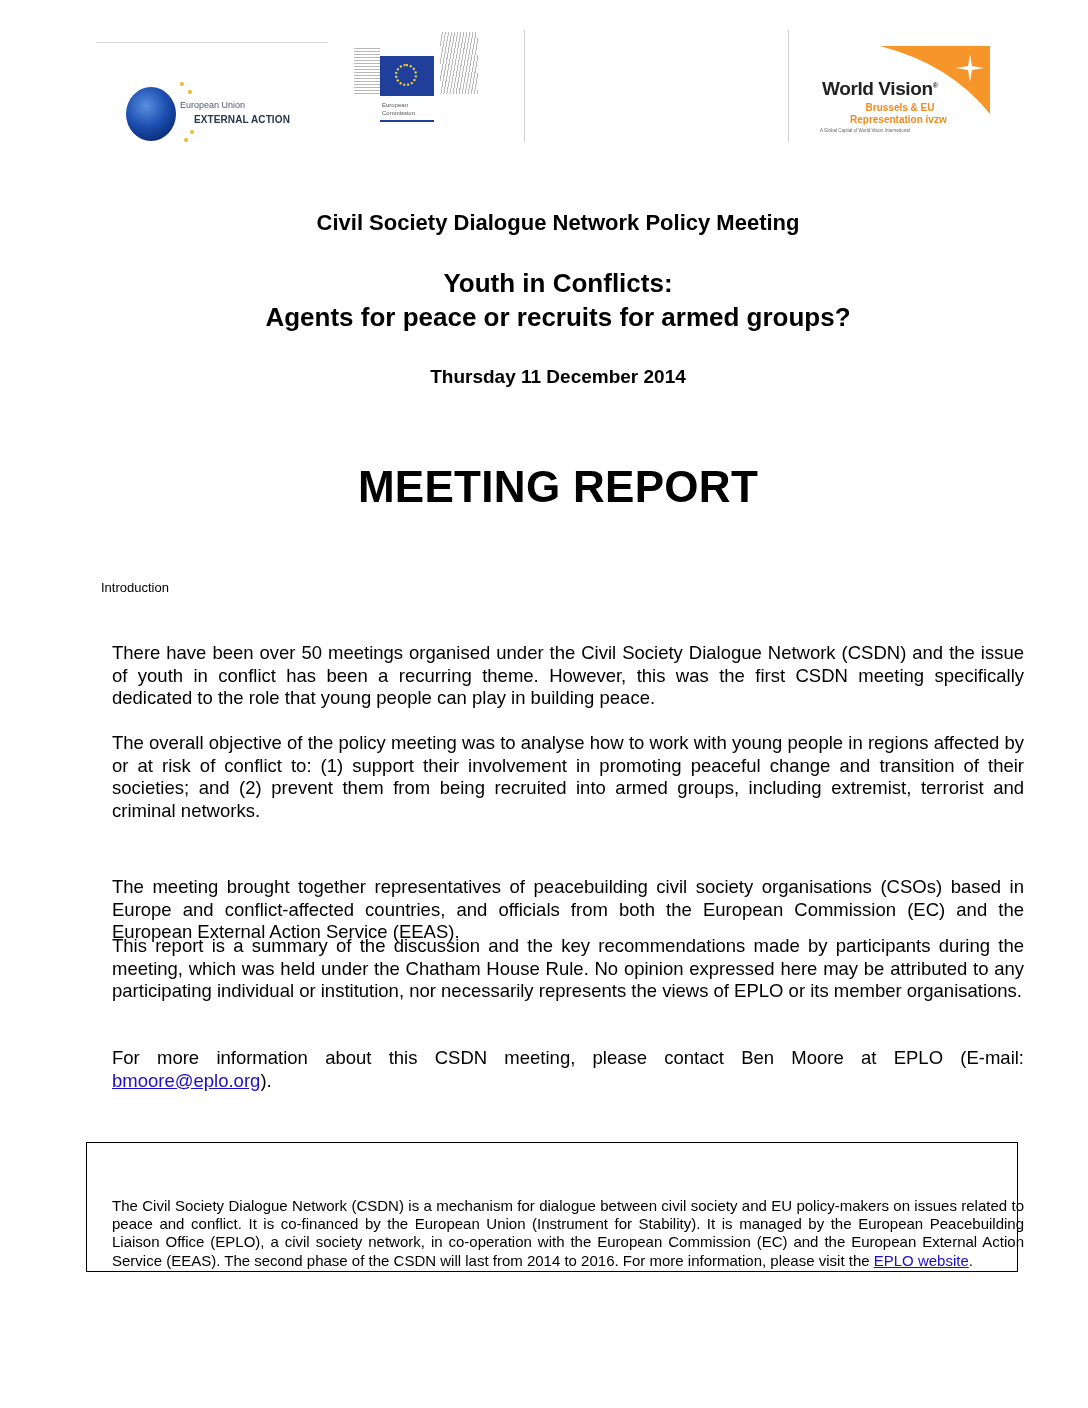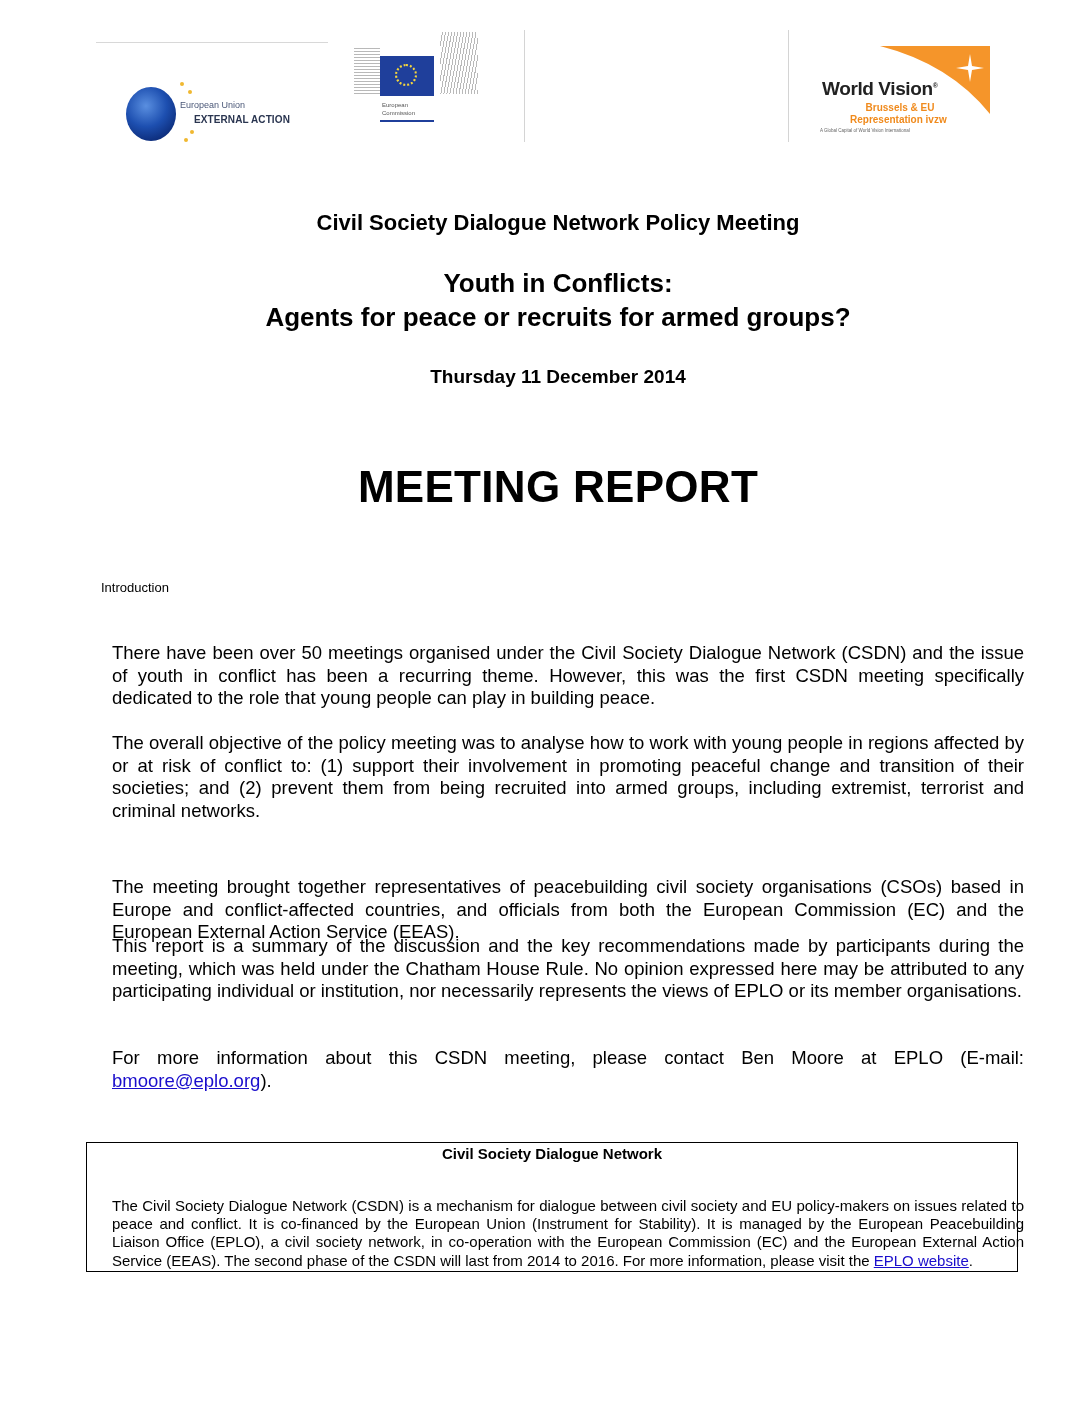--- a/index.html
+++ b/index.html
@@ -115,15 +115,14 @@
 <div class="center report">MEETING REPORT</div>
 
 <div class="intro-h">Introduction</div>
 <p class="p p1">There have been over 50 meetings organised under the Civil Society Dialogue Network (CSDN) and the issue of youth in conflict has been a recurring theme. However, this was the first CSDN meeting specifically dedicated to the role that young people can play in building peace.</p>
 <p class="p p2">The overall objective of the policy meeting was to analyse how to work with young people in regions affected by or at risk of conflict to: (1) support their involvement in promoting peaceful change and transition of their societies; and (2) prevent them from being recruited into armed groups, including extremist, terrorist and criminal networks.</p>
 <p class="p p3">The meeting brought together representatives of peacebuilding civil society organisations (CSOs) based in Europe and conflict-affected countries, and officials from both the European Commission (EC) and the European External Action Service (EEAS).</p>
 <p class="p p4">This report is a summary of the discussion and the key recommendations made by participants during the meeting, which was held under the Chatham House Rule. No opinion expressed here may be attributed to any participating individual or institution, nor necessarily represents the views of EPLO or its member organisations.</p>
 <p class="p p5"><span>For more information about this CSDN meeting, please contact Ben Moore at EPLO (E-mail: </span><a class="link" href="#">bmoore@eplo.org</a><span>).</span></p>
 
 <div class="csdn-box">
-  <div class="h">Civil Society Dialogue Network</div>
   <p class="t"><span>The Civil Society Dialogue Network (CSDN) is a mechanism for dialogue between civil society and EU policy-makers on issues related to peace and conflict. It is co-financed by the European Union (Instrument for Stability). It is managed by the European Peacebuilding Liaison Office (EPLO), a civil society network, in co-operation with the European Commission (EC) and the European External Action Service (EEAS). The second phase of the CSDN will last from 2014 to 2016. For more information, please visit the </span><a class="link" href="#">EPLO website</a><span>.</span></p>
 </div>
 
 </body></html>

